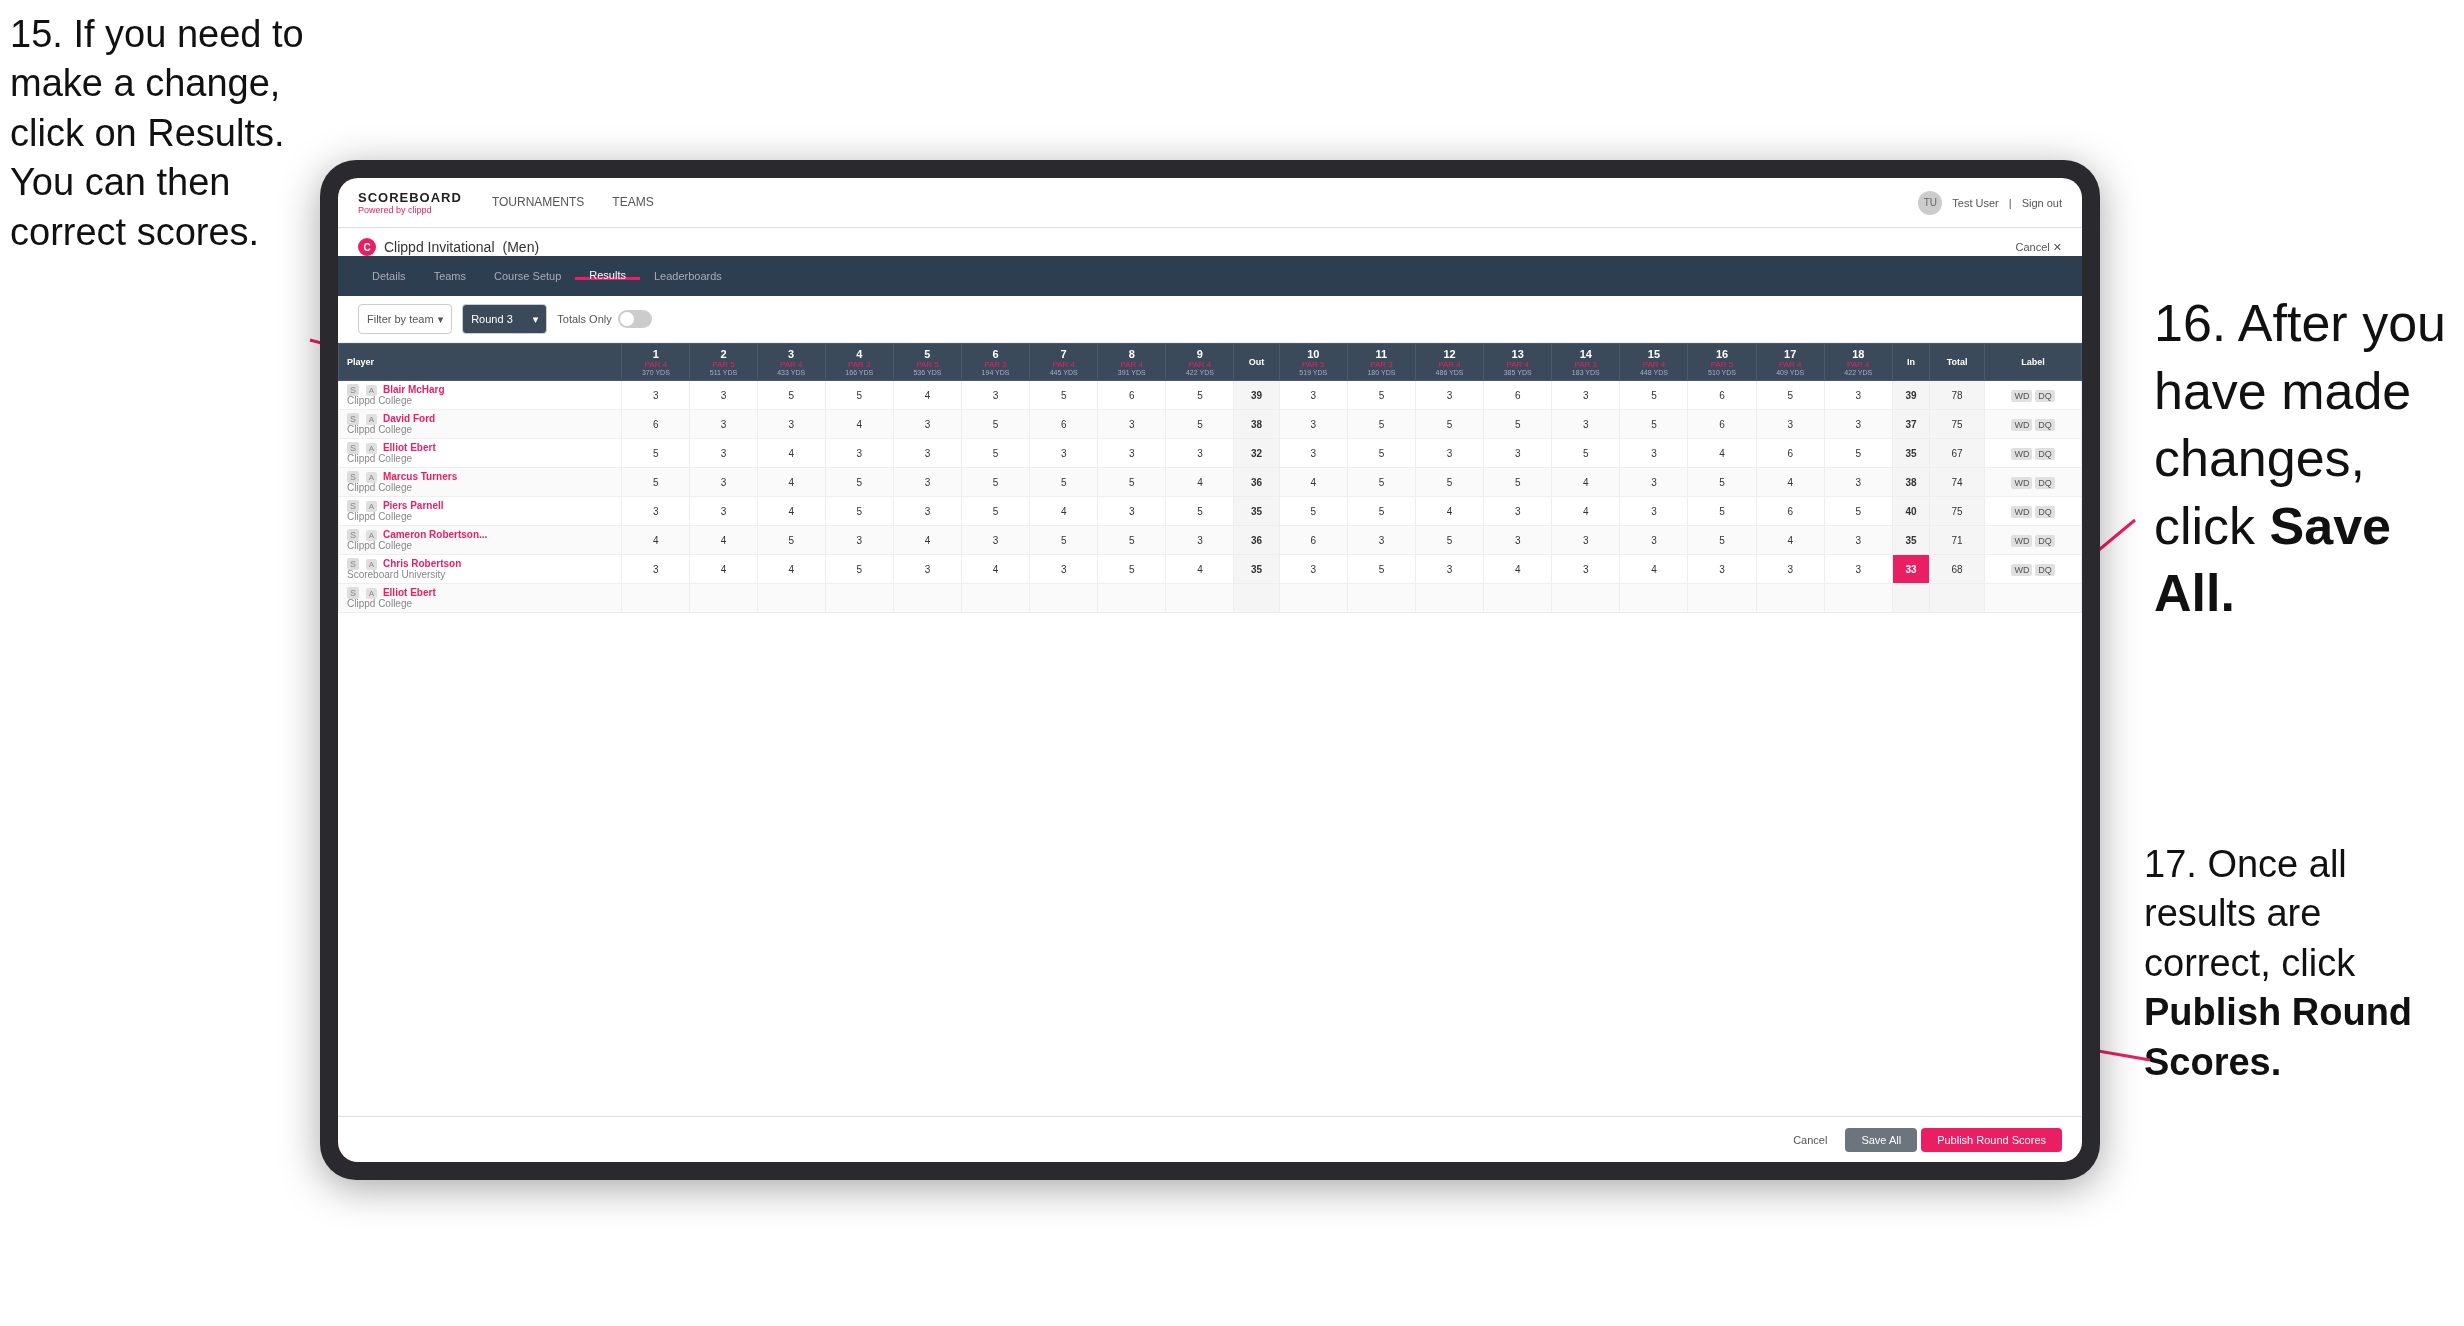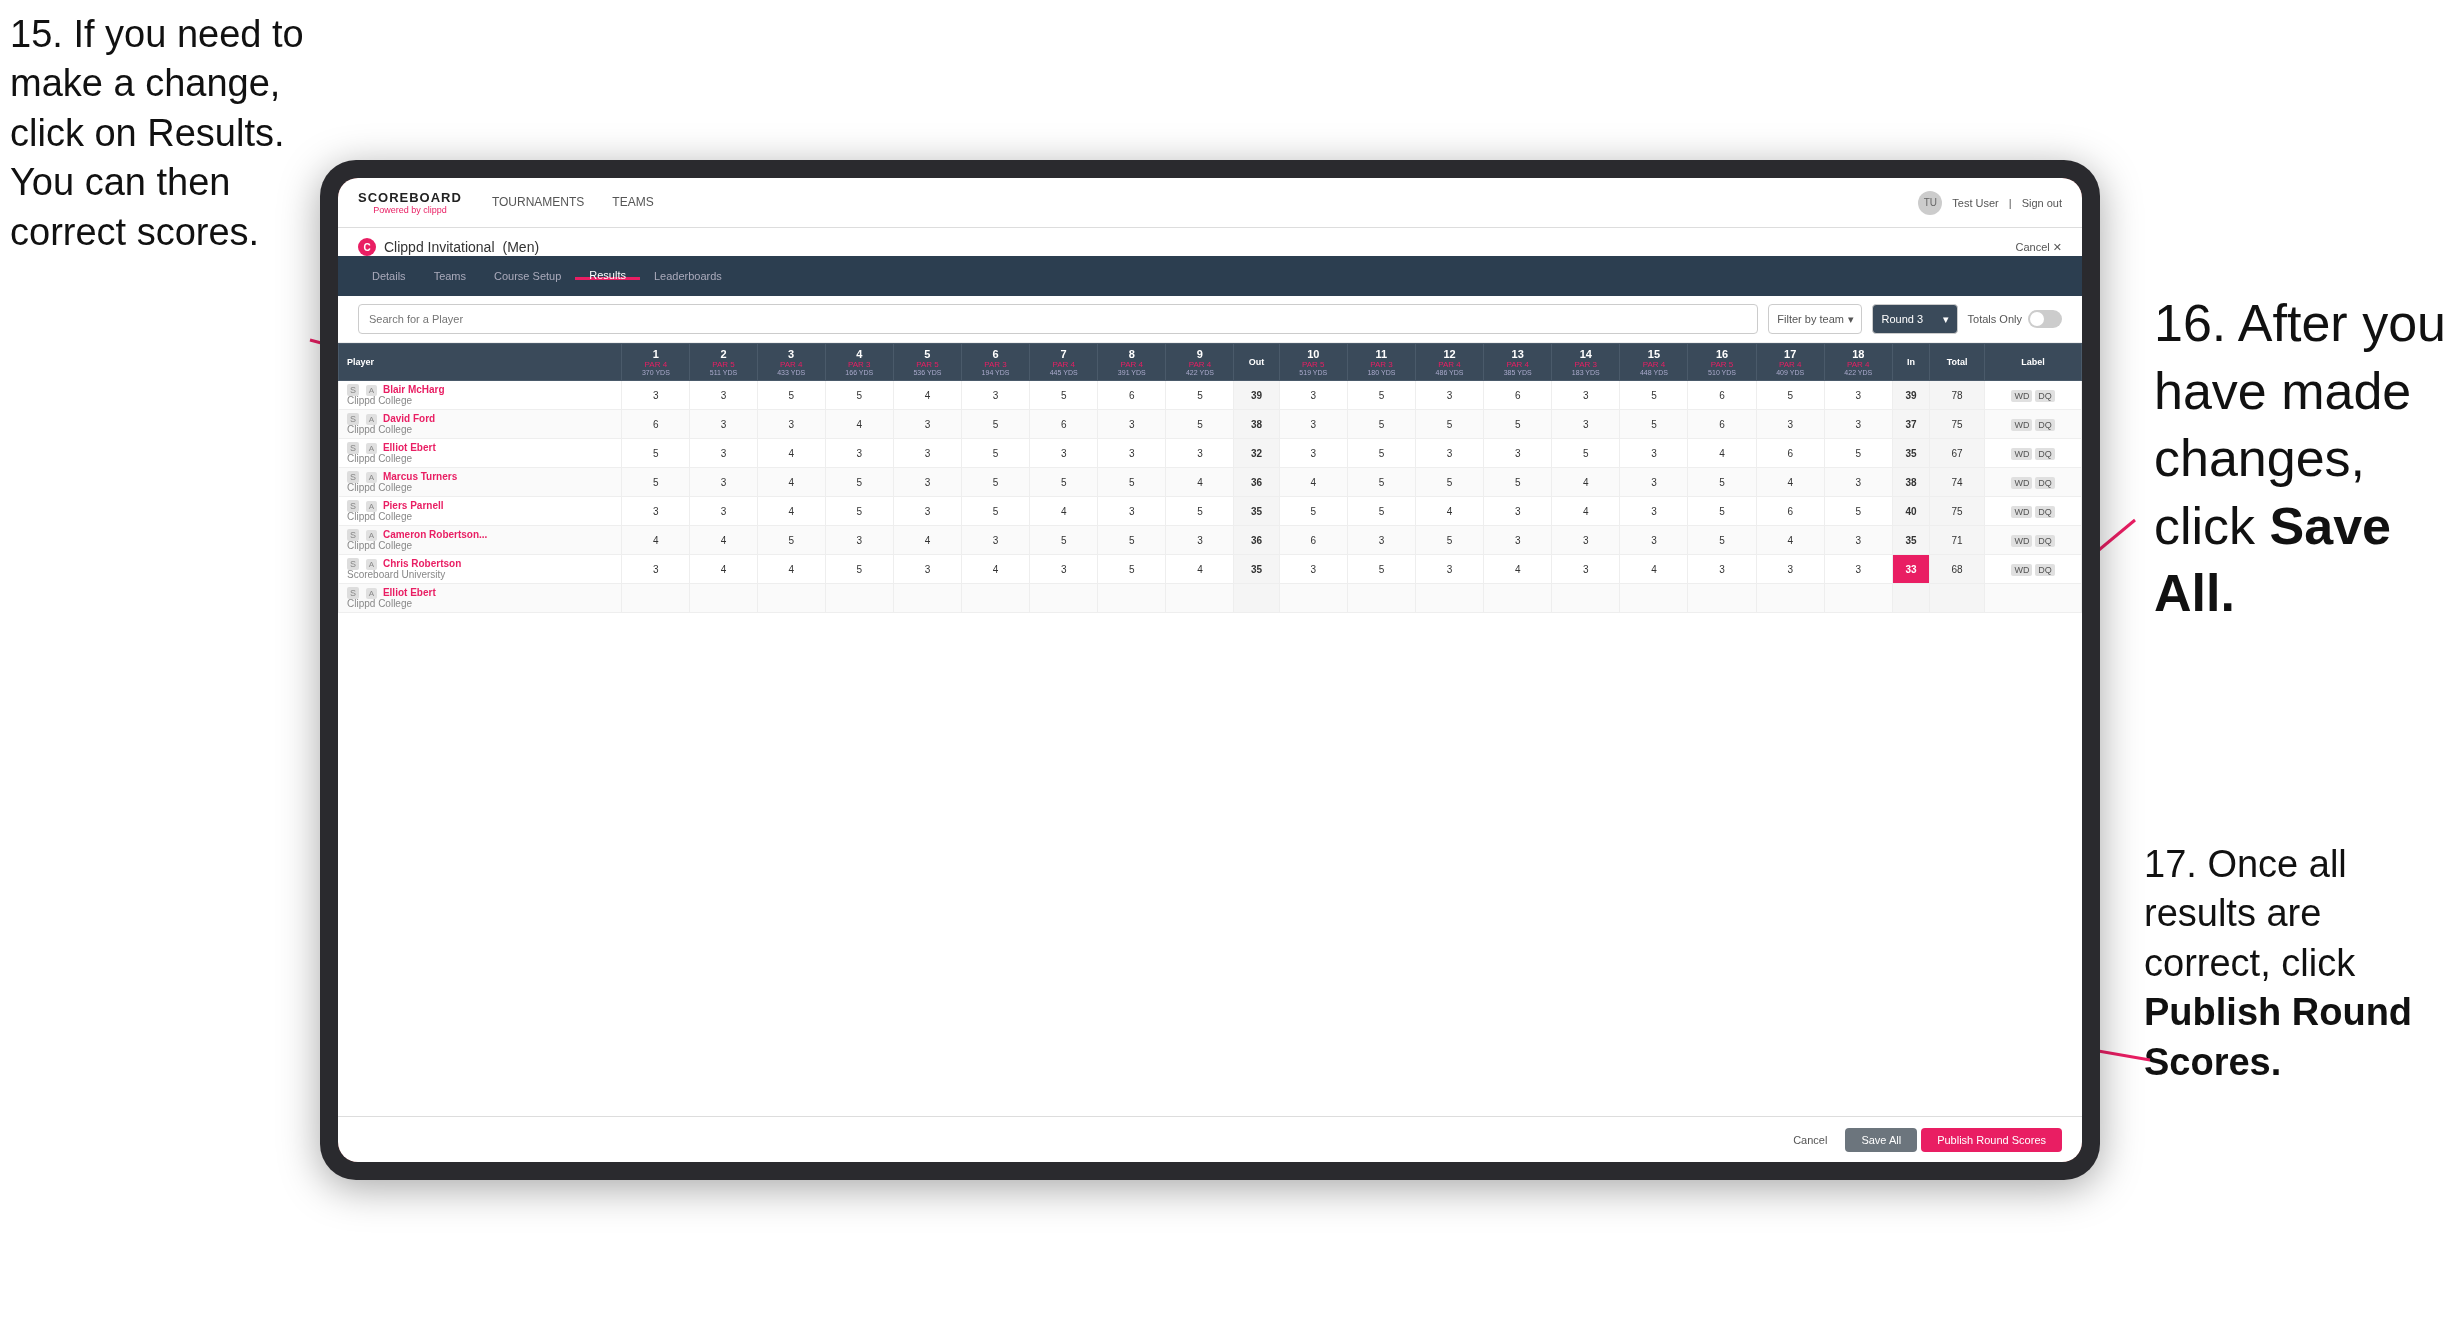--- a/index.html
+++ b/index.html
@@ -94,21 +94,20 @@
       color: #222;
       letter-spacing: 1px;
       margin-right: 30px;
     }
     .navbar-brand span {
       color: #e91e63;
       font-size: 9px;
       font-weight: 400;
       display: block;
       letter-spacing: 0;
-      text-align: center;
     }
     .navbar-links {
       display: flex;
       gap: 28px;
       flex: 1;
     }
     .navbar-link {
       font-size: 12px;
       color: #555;
       text-decoration: none;
@@ -483,21 +482,20 @@
 
     <div class="tab-bar">
       <div class="tab-item">Details</div>
       <div class="tab-item">Teams</div>
       <div class="tab-item">Course Setup</div>
       <div class="tab-item active">Results</div>
       <div class="tab-item">Leaderboards</div>
     </div>
 
     <div class="filters-bar">
-      <input class="search-input" type="text" placeholder="Search for a Player" style="">
       <div class="filter-dropdown">
         <span>Filter by team</span>
         <span>▾</span>
       </div>
       <div class="round-dropdown">
         <span>Round 3</span>
         <span>▾</span>
       </div>
       <div class="totals-toggle">
         <span>Totals Only</span>

